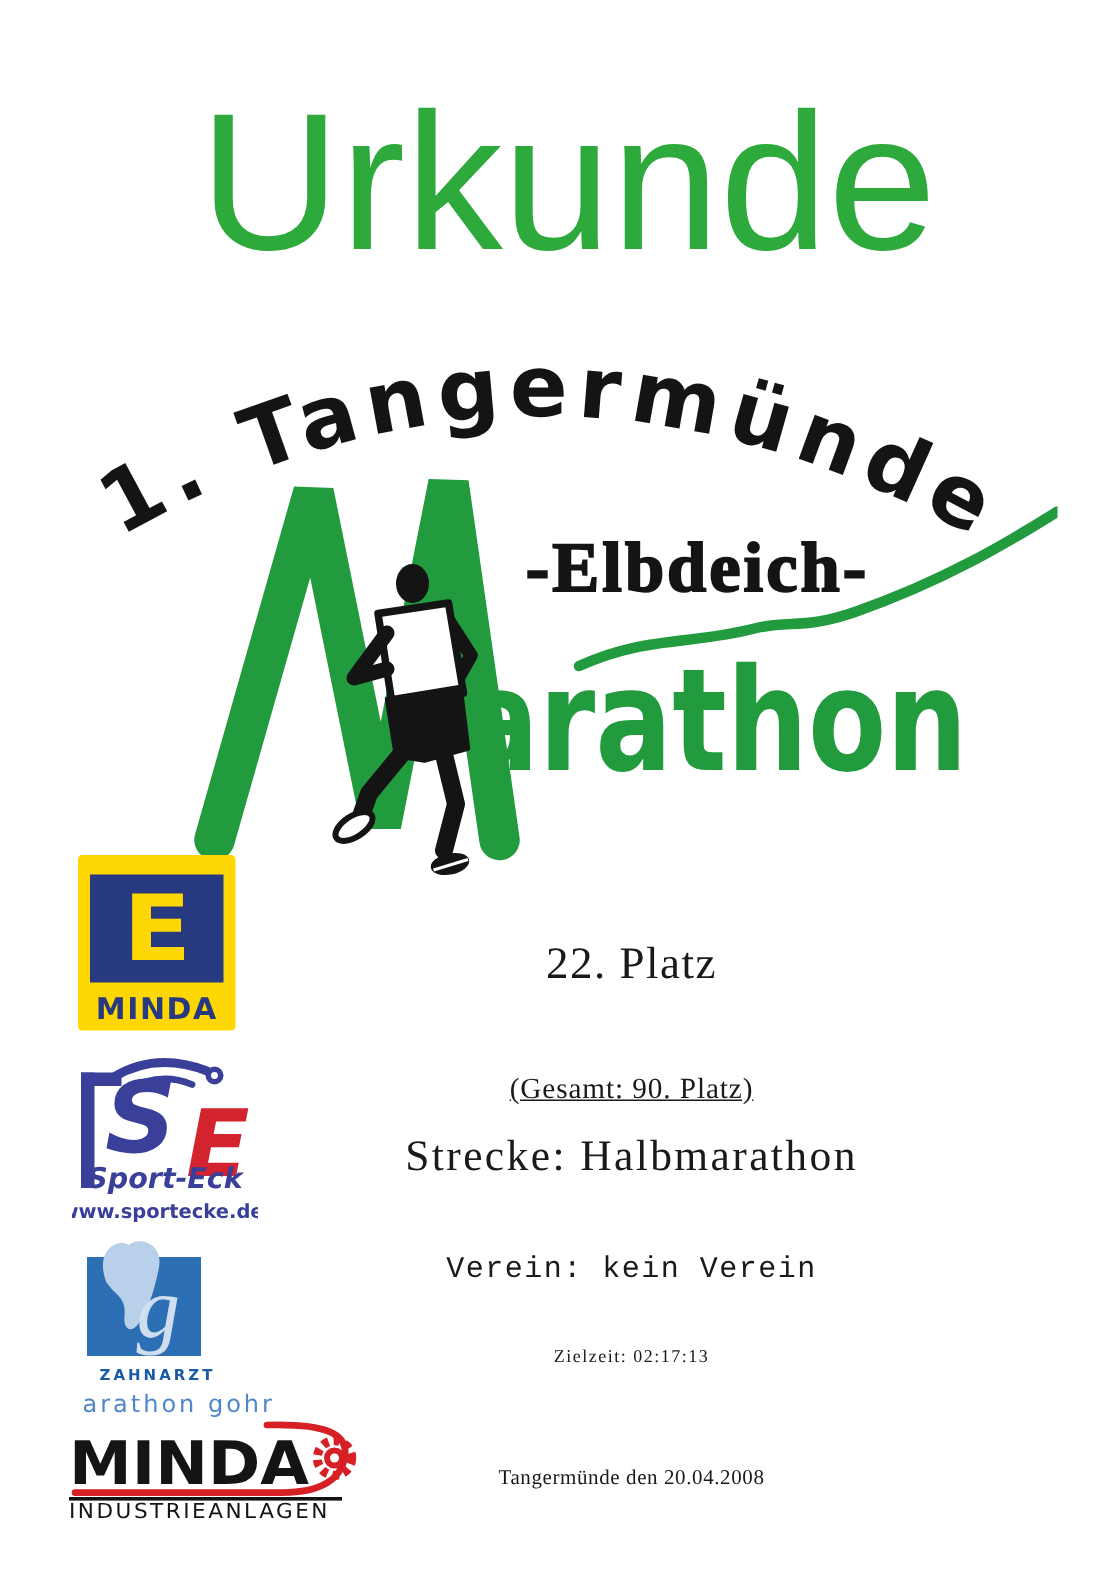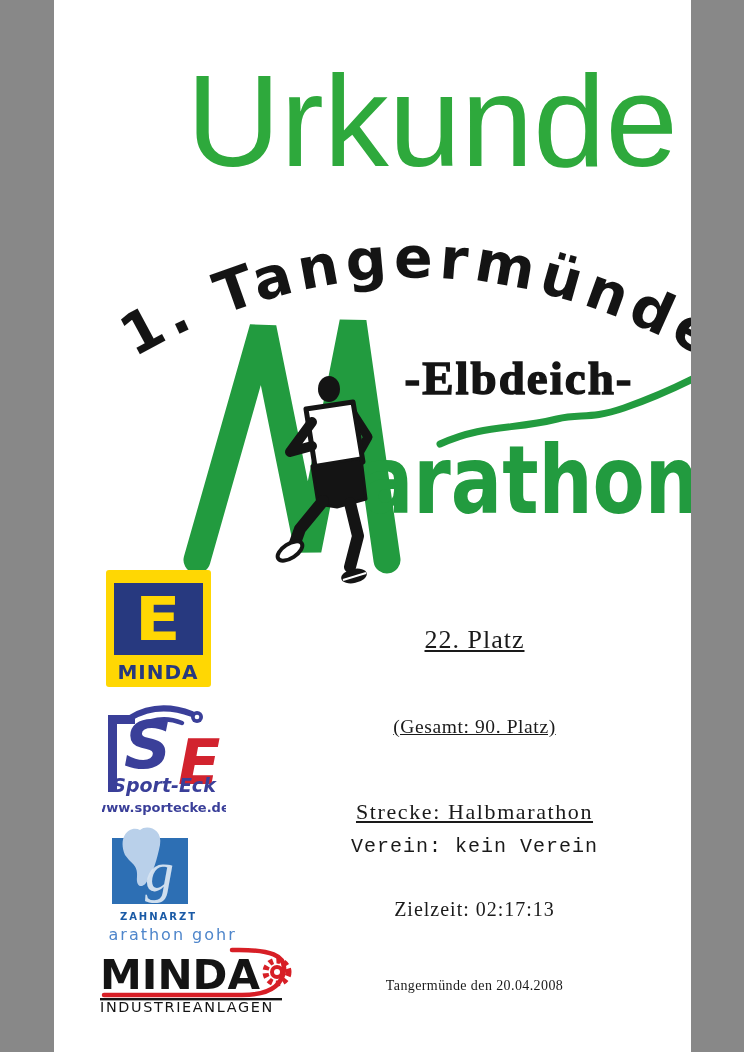--- a/index.html
+++ b/index.html
@@ -5,21 +5,21 @@
   :root{
     --urkunde_green:#2ea93c; --logo_green:#229b3f; --ink:#141414;
     --edeka_yellow:#ffd703; --edeka_navy:#27397f;
     --sporteck_blue:#3a3f99; --sporteck_red:#d2232e;
     --zahnarzt_blue:#2d6fb4; --zahnarzt_light:#b9d0ea; --zahnarzt_text:#1a5aa6; --zahnarzt_person:#4f86cb;
     --minda_red:#d71f26; --text_black:#1a1a1a;
   }
   *{margin:0;padding:0;box-sizing:border-box;}
   html,body{background:#888;}
   .page{
-    position:relative;width:637px;height:1052px;background:#ffffff;
+    position:relative;width:744px;height:1052px;background:#ffffff;
     margin:0 auto;overflow:hidden;font-family:"Liberation Serif",serif;color:var(--text_black);padding-left:20px;
   }
   
   .urkunde{
     position:absolute;left:133px;top:56px;
     font-family:"Liberation Sans",sans-serif;font-weight:400;
     font-size:130px;line-height:1;color:var(--urkunde_green);
     letter-spacing:0px;white-space:nowrap;
   }
   
@@ -71,28 +71,28 @@
     margin-top:3px;text-align:center;width:112px;
     font-family:"DejaVu Sans",sans-serif;font-size:16px;
     letter-spacing:2px;color:var(--zahnarzt_person);white-space:nowrap;
   }
   .minda{position:absolute;left:42px;top:942px;width:196px;height:72px;}
   .minda text{font-family:"DejaVu Sans",sans-serif;fill:var(--ink);}
   .minda-name{font-size:40px;font-weight:bold;}
   .minda-sub{font-size:13.8px;letter-spacing:1.6px;}
   
   .cert{position:absolute;left:261px;width:320px;text-align:center;white-space:nowrap;line-height:1.1;}
-  .cert-place   {top:626px;font-size:26px;letter-spacing:1px;text-decoration:underline;}
+  .cert-place   {top:626px;font-size:30px;letter-spacing:1px;}
   .cert-age     {top:676px;font-size:19px;letter-spacing:0.6px;}
   .cert-overall {top:716px;font-size:19.5px;letter-spacing:0.6px;text-decoration:underline;}
-  .cert-course  {top:800px;font-size:22px;letter-spacing:1.6px;text-decoration:underline;}
+  .cert-course  {top:756px;font-size:29px;letter-spacing:1.6px;}
   .cert-name    {top:814px;font-size:27.5px;letter-spacing:1.5px;}
   .cert-name span{text-decoration:underline;text-underline-offset:4px;text-decoration-thickness:1.5px;}
   .cert-club    {top:836px;font-size:20px;letter-spacing:1px;font-family:Liberation Mono, monospace;}
-  .cert-finish  {top:898px;font-size:20px;letter-spacing:1px;}
+  .cert-finish  {top:898px;font-size:12px;letter-spacing:1px;}
   .cert-date    {top:978px;font-size:14px;letter-spacing:0.4px;text-align:center;}
 </style>
 </head>
 <body>
 
 <div class="page">
 
   <div class="urkunde">Urkunde</div>
 
   <svg class="logo-svg" viewBox="0 0 650 400" aria-hidden="true">

